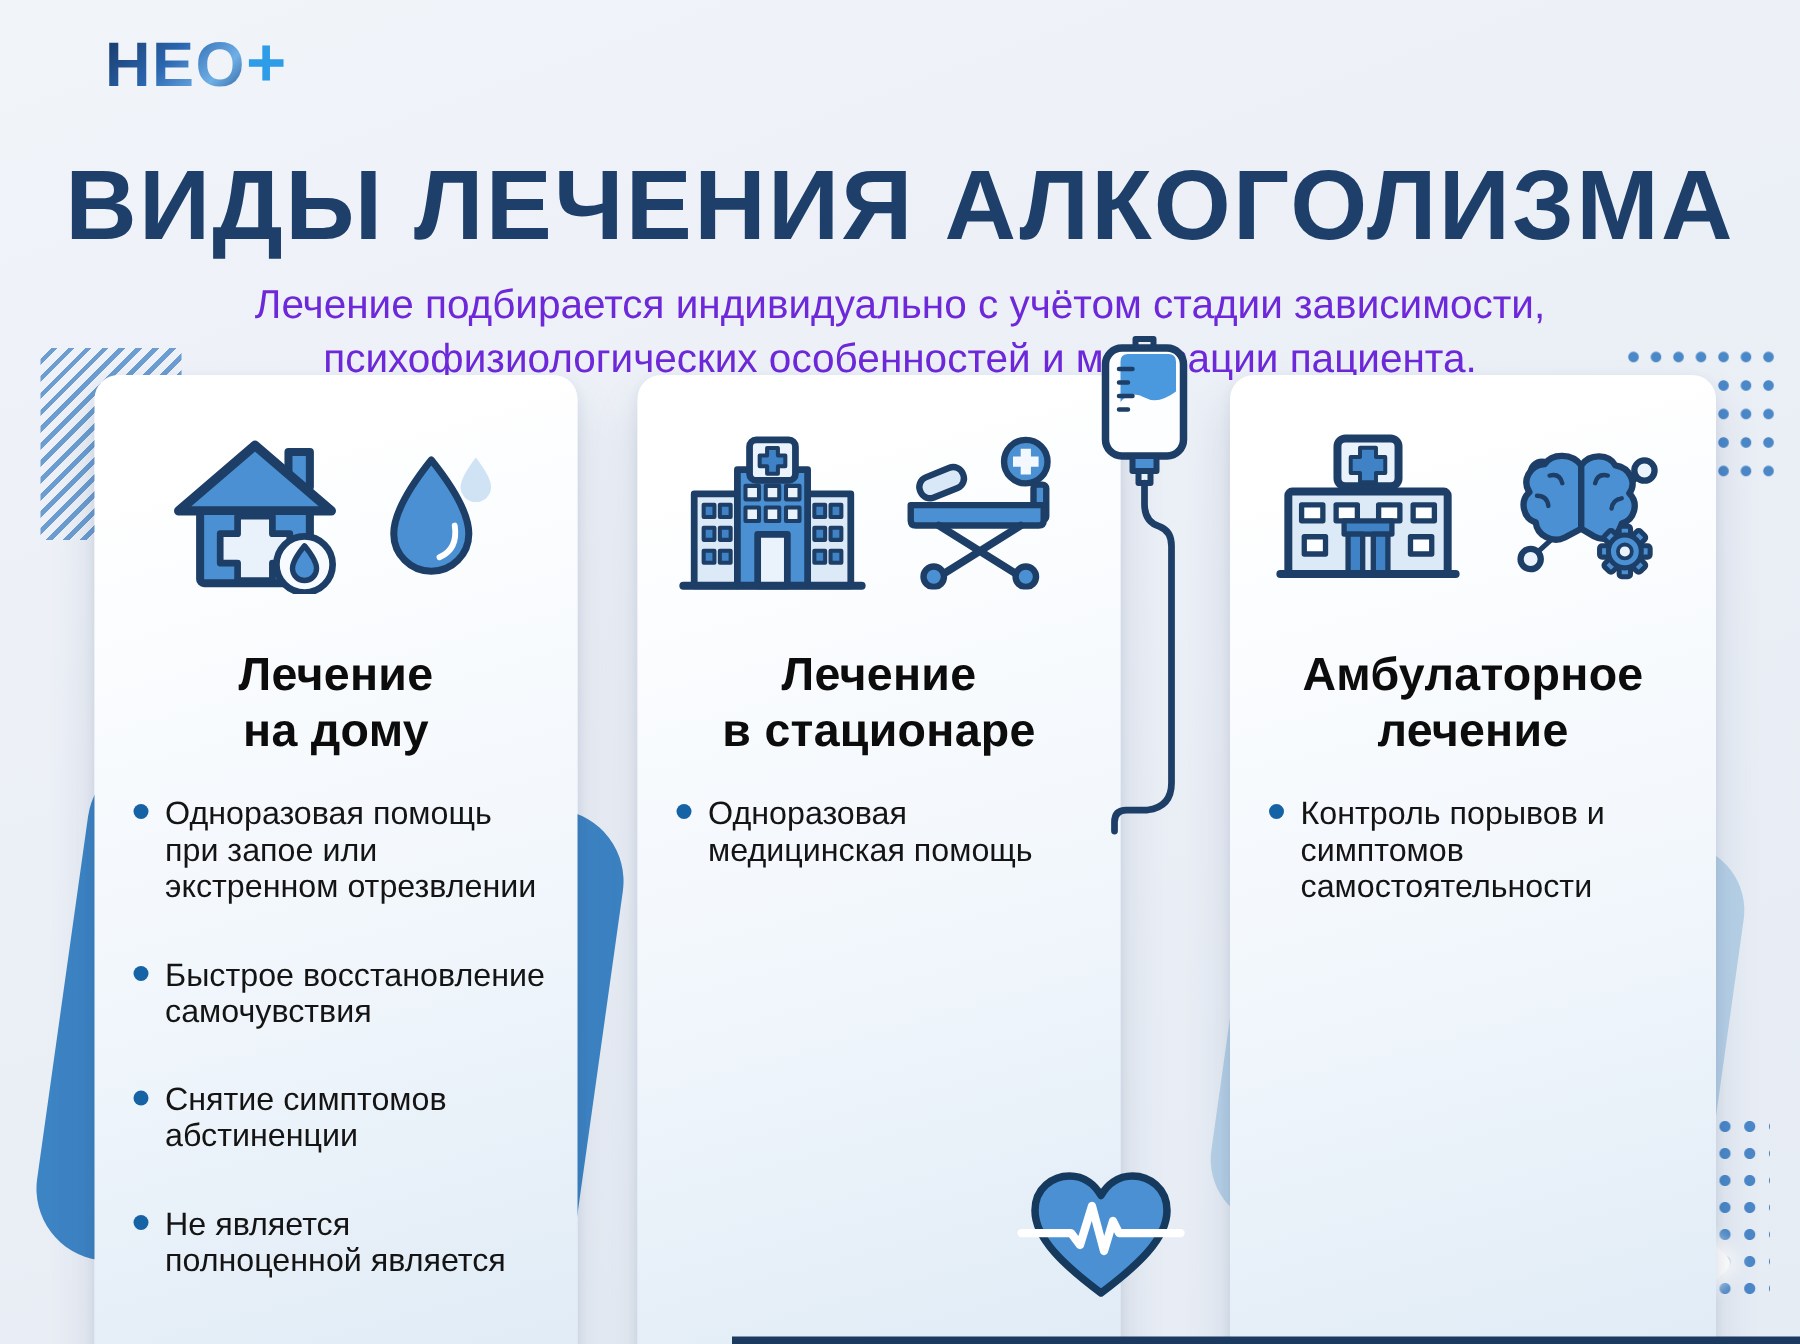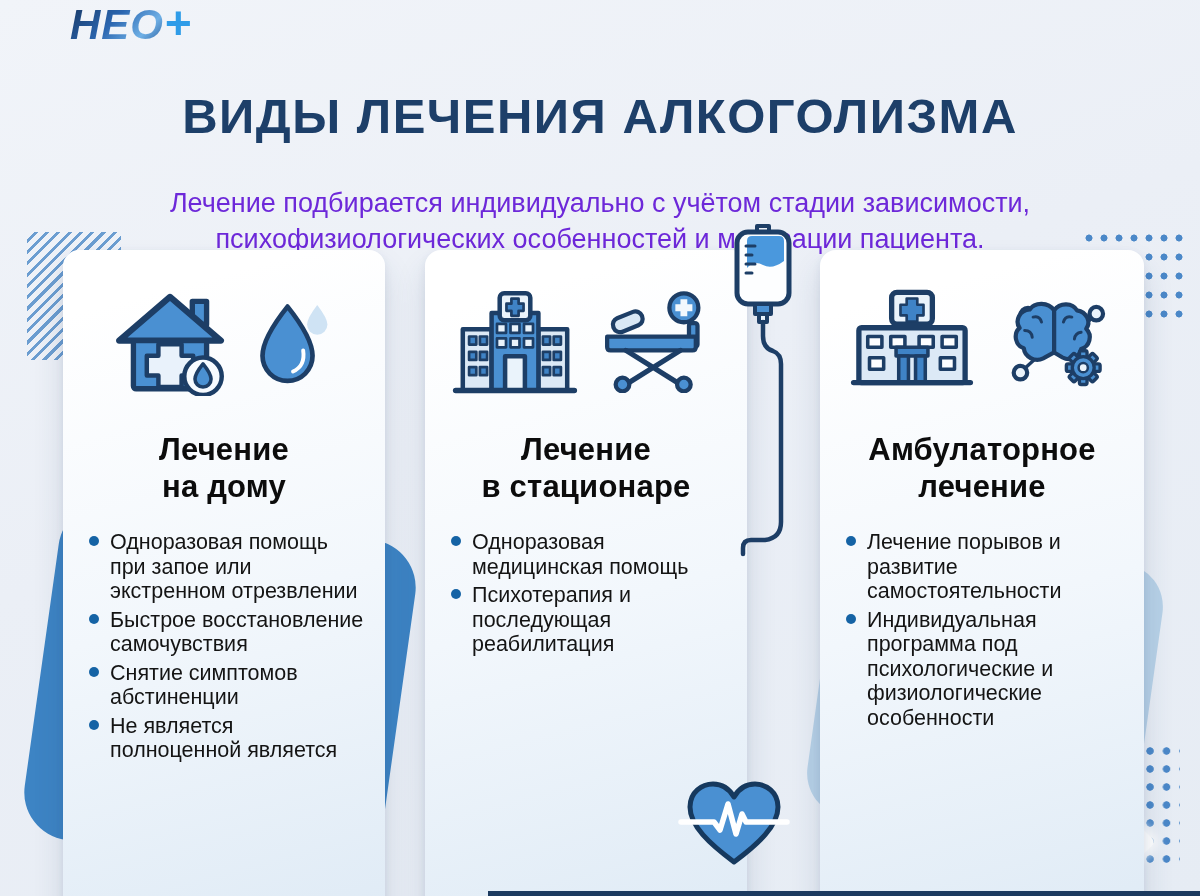--- a/index.html
+++ b/index.html
@@ -2,29 +2,29 @@
 <html lang="ru"><head>
 <meta charset="utf-8">
 <style>
   html,body{margin:0;padding:0;}
   body{
     width:1200px;height:896px;position:relative;overflow:hidden;
     font-family:"Liberation Sans",sans-serif;
     background:linear-gradient(160deg,#f1f4f9 0%,#ebeff6 45%,#e6ecf4 100%);
   }
   
-  .logo{position:absolute;left:70px;top:0;font-size:42px;font-weight:900;letter-spacing:1px;line-height:1;font-style:italic;}
+  .logo{position:absolute;left:70px;top:18px;font-size:42px;font-weight:900;letter-spacing:1px;line-height:1;}
   .logo-neo{
     background:linear-gradient(135deg,#16345e 0%,#2b66b0 45%,#6fb0e6 75%,#1d4d8f 100%);
     -webkit-background-clip:text;background-clip:text;color:transparent;
   }
   .logo-plus{color:#2f9ce8;font-size:46px;}
   .page-title{
     position:absolute;top:58px;left:0;width:100%;text-align:center;
-    font-size:49px;font-weight:800;letter-spacing:1.5px;color:#1d3f69;line-height:1.05;
+    font-size:66px;font-weight:800;letter-spacing:1.5px;color:#1d3f69;line-height:1.05;
   }
   .page-subtitle{
     position:absolute;top:146px;left:0;width:100%;text-align:center;
     font-size:27px;color:#6d28d9;line-height:1.32;white-space:pre-line;margin-top:40px;
   }
   
   .deco{position:absolute;z-index:1;}
   .hatch{
     left:27px;top:232px;width:94px;height:128px;
     background:repeating-linear-gradient(135deg,rgba(0,0,0,0) 0 5px,#5d94cc 5px 8px);
@@ -61,21 +61,21 @@
     padding:32px 20px 0 20px;
   }
   .card-1{left:63px;width:322px;}
   .card-2{left:425px;width:322px;}
   .card-3{left:820px;width:324px;}
   .icon-row{display:flex;justify-content:center;align-items:center;gap:22px;height:118px;}
   .card-title{
     margin:32px 0 0 0;text-align:center;font-size:31px;font-weight:800;color:#0c0c0c;
     line-height:1.18;white-space:pre-line;letter-spacing:.2px;
   }
-  .bullets{list-style:none;margin:25px 0 0 0;padding:0 0 0 6px;display:flex;flex-direction:column;gap:4px;}
+  .bullets{list-style:none;margin:25px 0 0 0;padding:0 0 0 6px;display:flex;flex-direction:column;gap:34px;}
   .bullet{display:flex;gap:11px;font-size:21.5px;line-height:1.14;color:#141414;}
   .bullet-dot{flex:none;width:10px;height:10px;border-radius:50%;background:#1563a5;margin-top:6px;}
   
   .iv-drip{position:absolute;left:723px;top:224px;z-index:3;}
   .heart{position:absolute;left:678px;top:776px;z-index:4;}
   svg{display:block;}
 </style>
 </head>
 <body>
 
@@ -180,24 +180,20 @@
       </g>
     </svg>
   </div>
   <h2 class="card-title">Лечение
 в стационаре</h2>
   <ul class="bullets">
     <li class="bullet">
         <span class="bullet-dot"></span>
         <span>Одноразовая медицинская помощь</span>
       </li>
-    <li class="bullet">
-        <span class="bullet-dot"></span>
-        <span>Психотерапия и последующая реабилитация</span>
-      </li>
   </ul>
 </section>
 
 <section class="card card-3">
   <div class="icon-row">
     <svg viewBox="0 0 140 122" width="124" height="108">
       <g stroke="#1d3e66" stroke-linejoin="round" stroke-linecap="round">
         <rect x="47" y="6" width="46" height="36" rx="6" fill="#eaf3fb" stroke-width="6"></rect>
         <path d="M64 13 h12 v7 h7 v12 h-7 v7 h-12 v-7 h-7 v-12 h7 Z" fill="#3f83c6" stroke-width="3"></path>
         <rect x="10" y="46" width="120" height="62" rx="3" fill="#dce9f6" stroke-width="6"></rect>
@@ -233,25 +229,21 @@
         <circle cx="103.5" cy="92" r="13" fill="#4a90d2" stroke-width="4"></circle>
         <circle cx="103.5" cy="92" r="5.5" fill="#eaf3fb" stroke-width="3"></circle>
       </g>
     </svg>
   </div>
   <h2 class="card-title">Амбулаторное
 лечение</h2>
   <ul class="bullets">
     <li class="bullet">
         <span class="bullet-dot"></span>
-        <span>Лечение порывов и развитие самостоятельности</span>
-      </li>
-    <li class="bullet">
-        <span class="bullet-dot"></span>
-        <span>Индивидуальная программа под психологические и физиологические особенности</span>
+        <span>Контроль порывов и симптомов самостоятельности</span>
       </li>
   </ul>
 </section>
 
 <svg class="iv-drip" viewBox="0 0 90 345" width="90" height="345">
   <g stroke="#1d3e66" stroke-linejoin="round" stroke-linecap="round">
     <rect x="34" y="2" width="12" height="9" fill="none" stroke-width="4"></rect>
     <rect x="14" y="8" width="52" height="72" rx="11" fill="#fdfeff" stroke-width="5"></rect>
     <path d="M24 12 h32 q5 0 5 5 v20 q-12 9 -21 4 t-16 3 v-27 q0 -5 5 -5 Z" fill="#4a98dd" stroke="none"></path>
     <path d="M23 22 H32 M23 31 H29 M23 40 H32 M23 49 H29" stroke-width="3" fill="none"></path>

